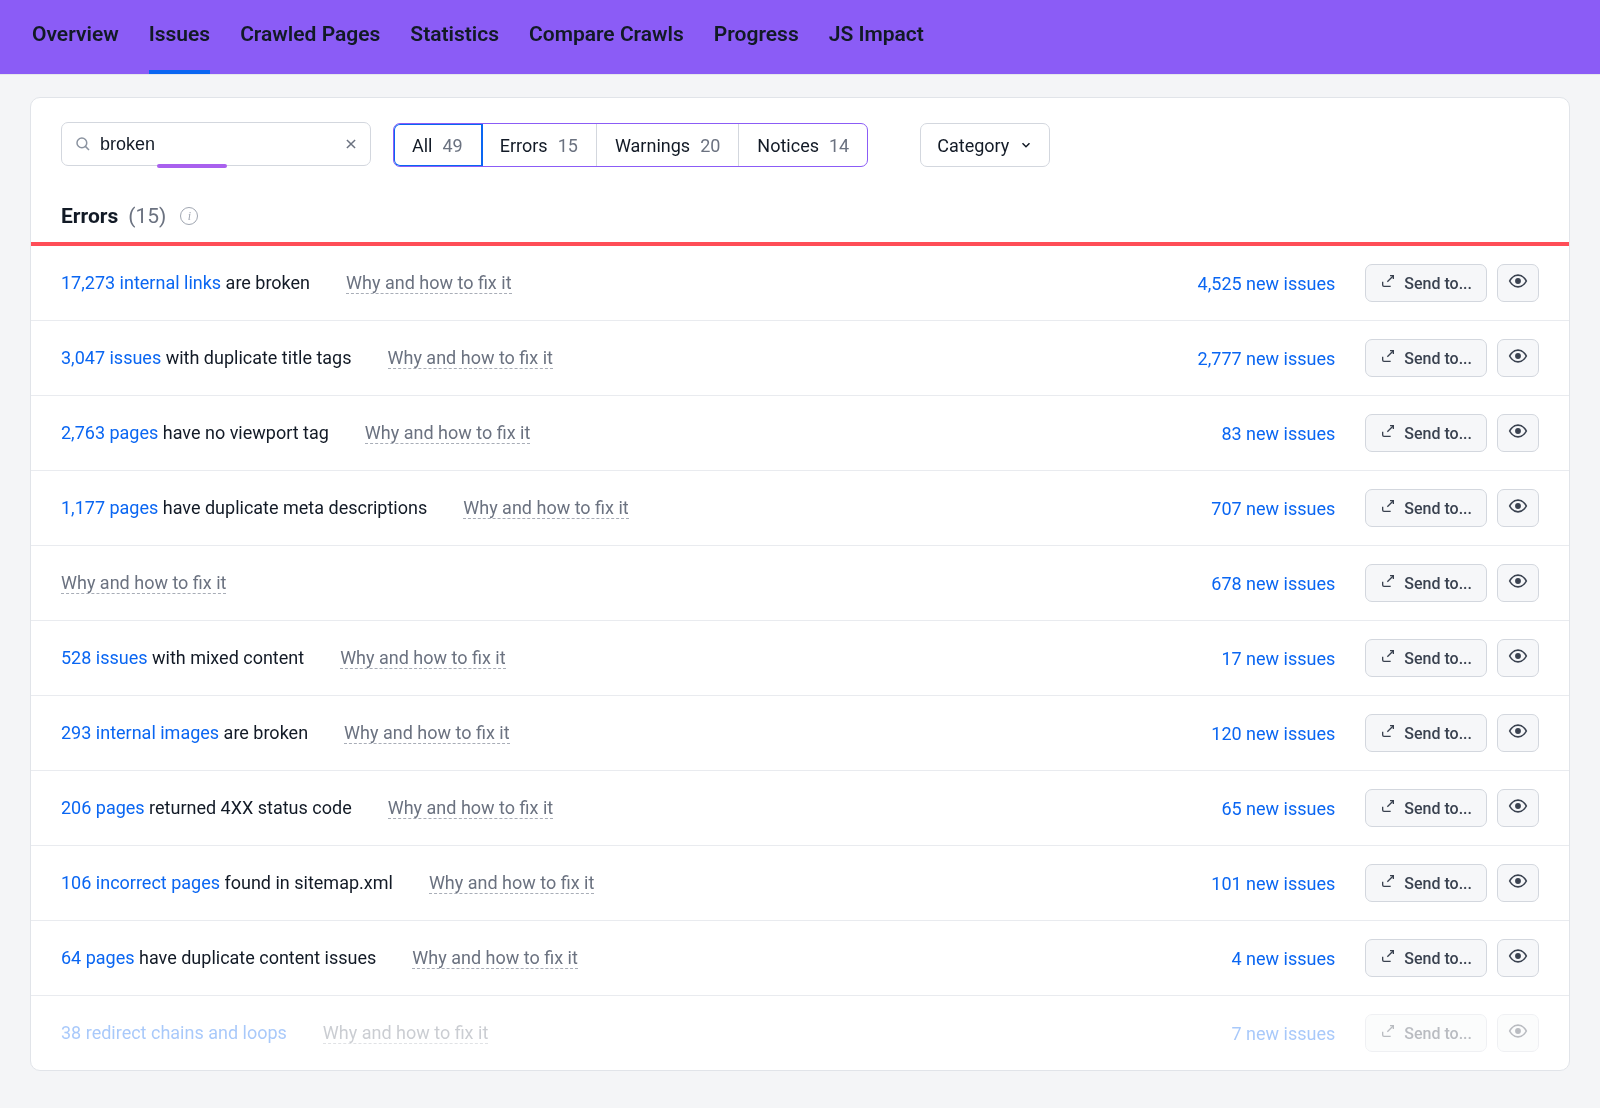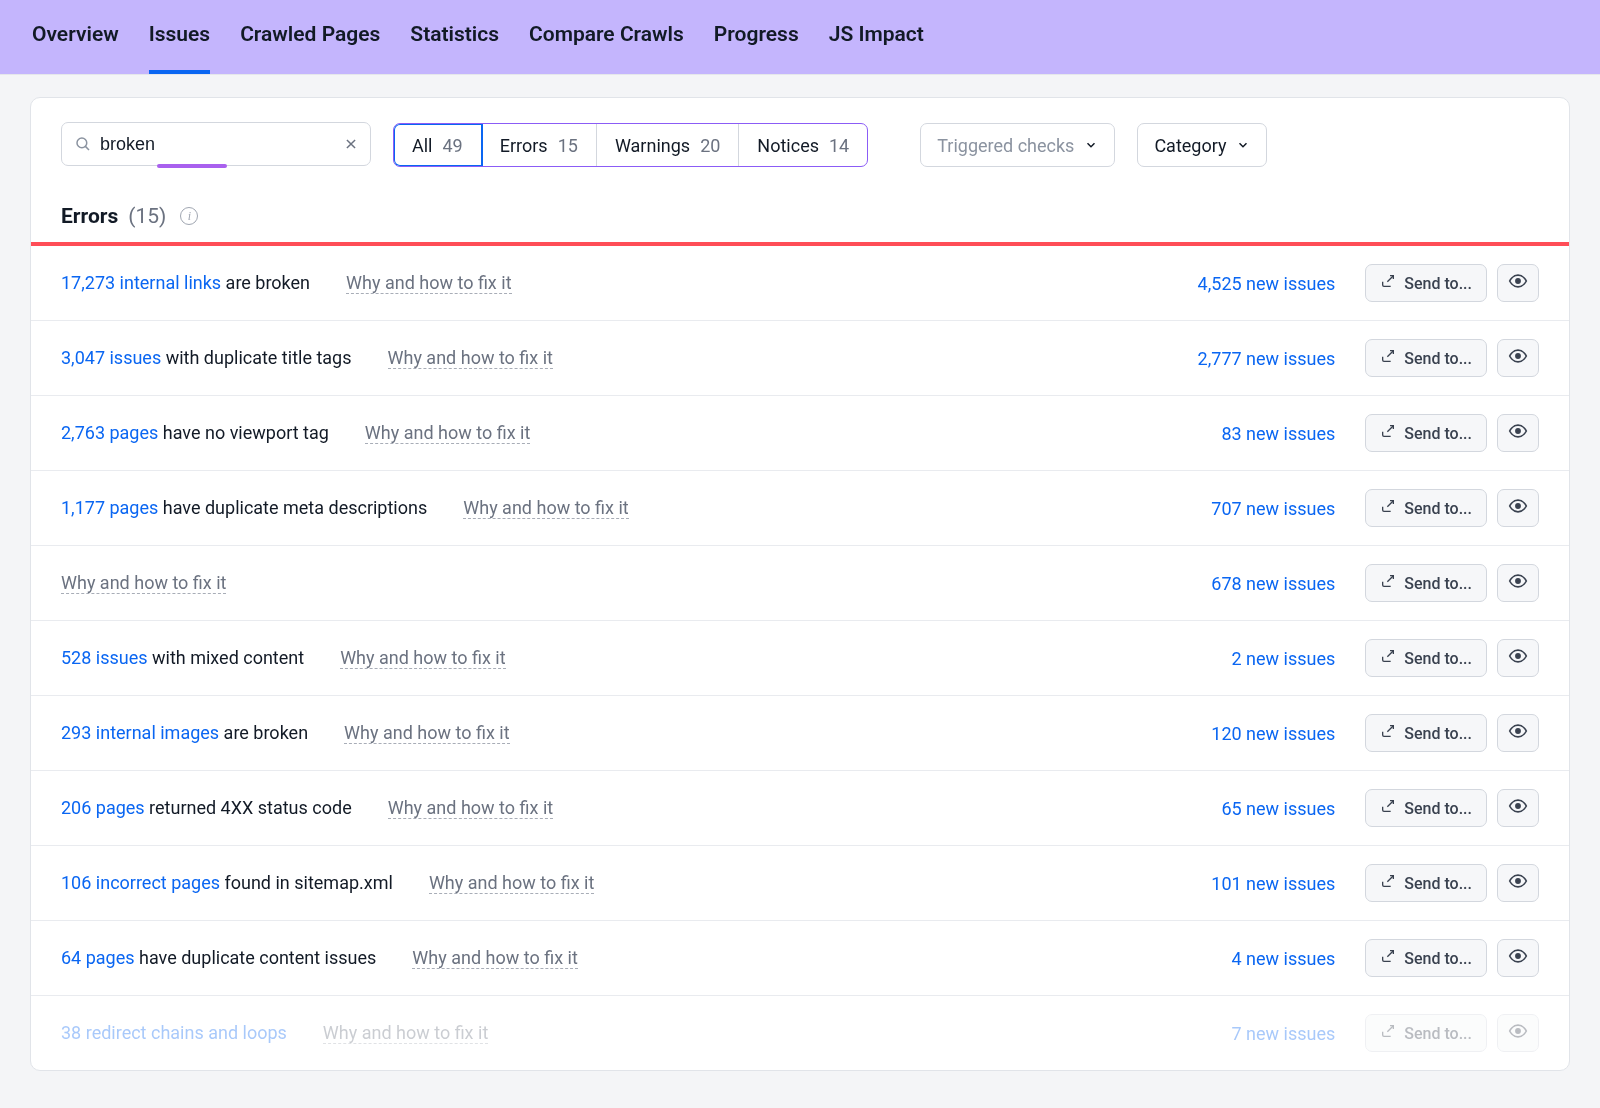--- a/index.html
+++ b/index.html
@@ -8,21 +8,21 @@
     background: #f4f5f7;
     color: #121a26;
     font-size: 17px;
   }
   
   .tabs {
     display: flex;
     gap: 30px;
     padding: 22px 32px 0 32px;
     border-bottom: 1px solid #e5e7eb;
-    background: #c4b5fd;
+    background: #8b5cf6;
     font-size: 21px;
     font-weight: 600;
   }
   .tab {
     padding-bottom: 18px;
     cursor: pointer;
     color: #121a26;
   }
   .tab.active {
     border-bottom: 4px solid #0a66f2;
@@ -245,26 +245,20 @@
           <span class="count">20</span>
         </div>
         <div class="seg-item">
           <span>Notices</span>
           <span class="count">14</span>
         </div>
       </div>
 
     <div style="flex:0 0 8px"></div>
 
-    <div class="dd">
-      <span>Triggered checks</span>
-      <svg width="14" height="14" viewBox="0 0 24 24" fill="none" stroke="#121a26" stroke-width="2.5">
-          <polyline points="6 9 12 15 18 9"></polyline>
-        </svg>
-    </div>
 
     <div class="dd cat">
       <span>Category</span>
       <svg width="14" height="14" viewBox="0 0 24 24" fill="none" stroke="#121a26" stroke-width="2.5">
           <polyline points="6 9 12 15 18 9"></polyline>
         </svg>
     </div>
 
   </div>
 
@@ -389,21 +383,21 @@
                 <circle cx="12" cy="12" r="2.5" fill="#3a4250"></circle>
               </svg></span>
           </div>
         </div>
       </div>
       <div class="row">
         <div class="row-desc">
           <span class="issue-text"><span class="lnk">528 issues</span><span class="rest"> with mixed content</span></span>
           <span class="fix-link">Why and how to fix it</span>
         </div>
-        <div class="new-issues">2 new issues</div>
+        <div class="new-issues">17 new issues</div>
         <div class="row-actions">
           <div class="btn">
             <span><svg width="16" height="16" viewBox="0 0 24 24" fill="none" stroke="#3a4250" stroke-width="2">
                 <path d="M15 4h5v5"></path>
                 <path d="M20 4l-9 9"></path>
                 <path d="M4 13v5a2 2 0 0 0 2 2h10"></path>
               </svg></span>
             <span>Send to...</span>
           </div>
           <div class="btn icon-only">

